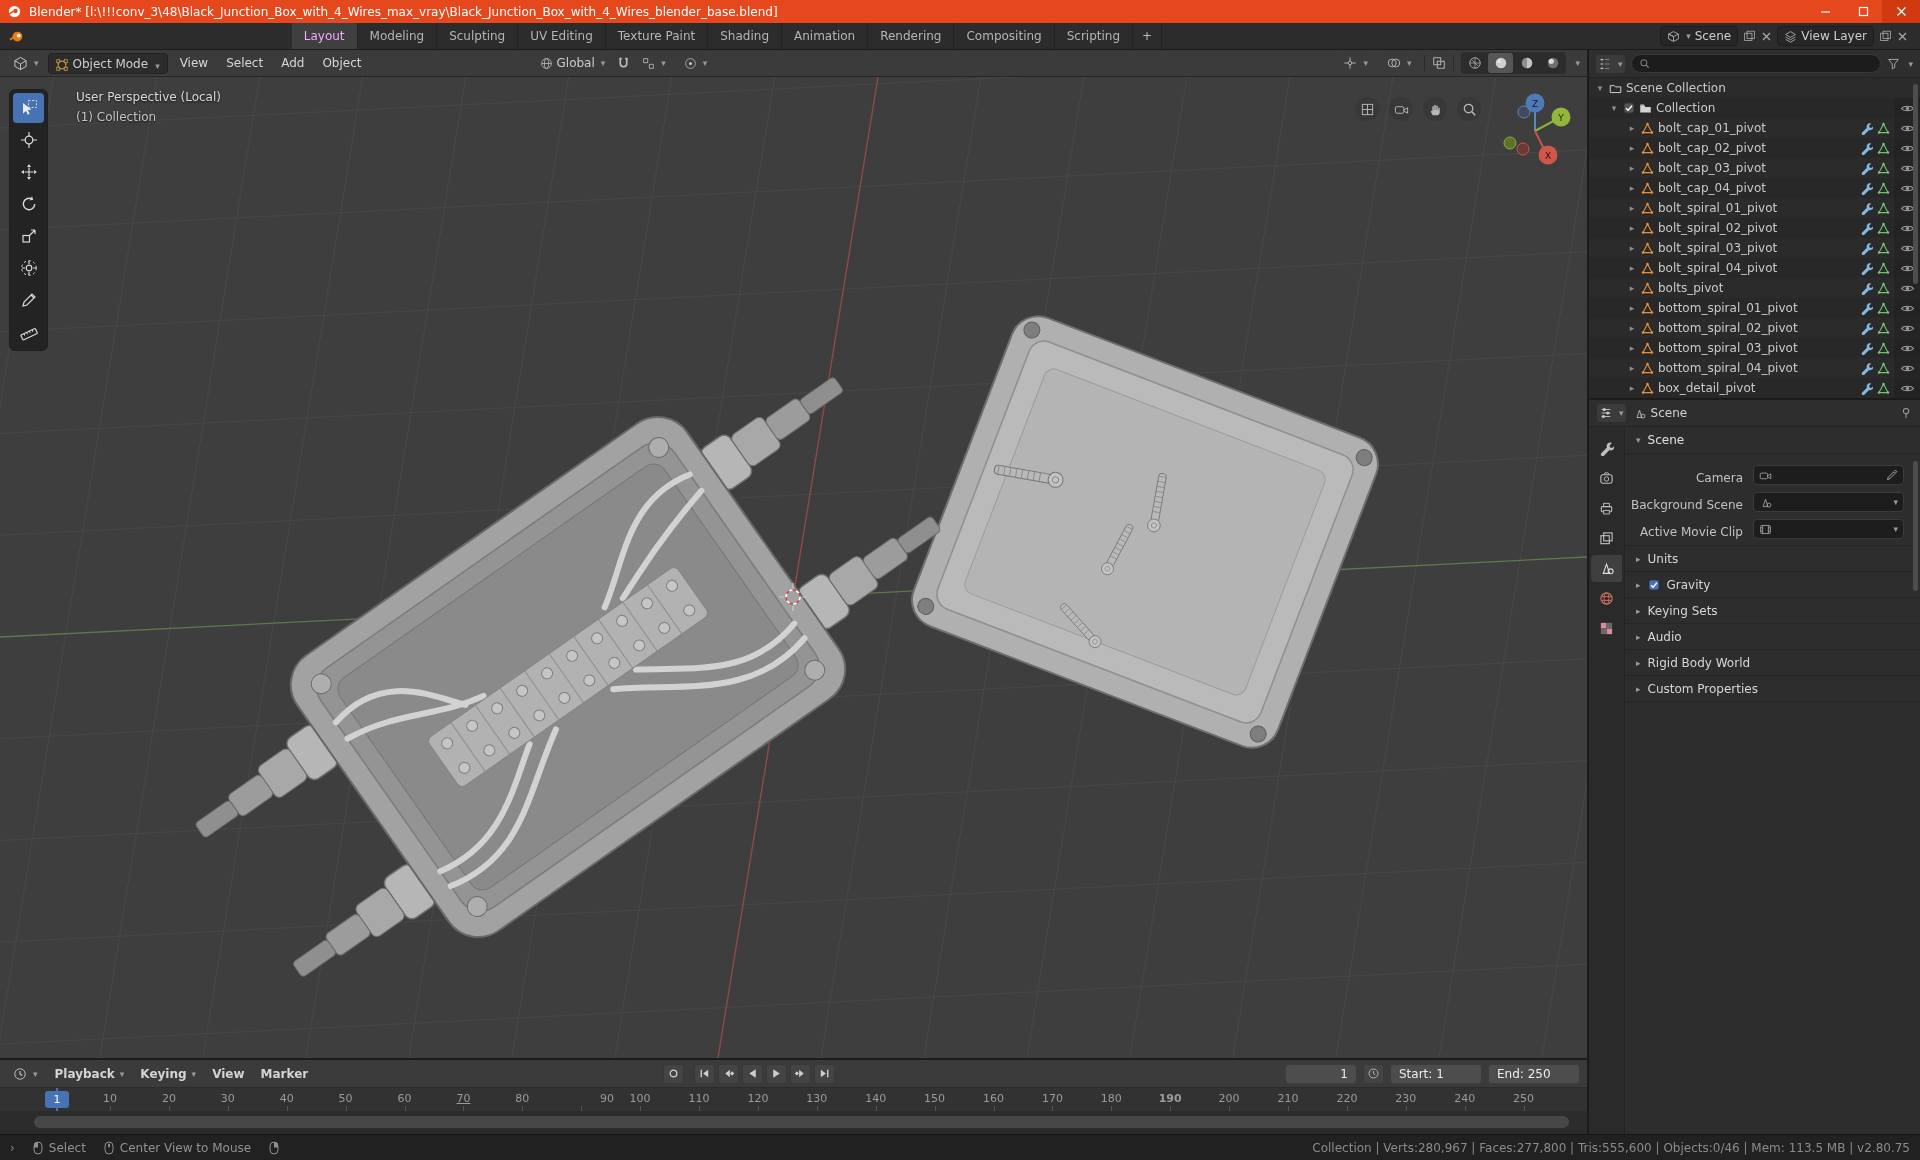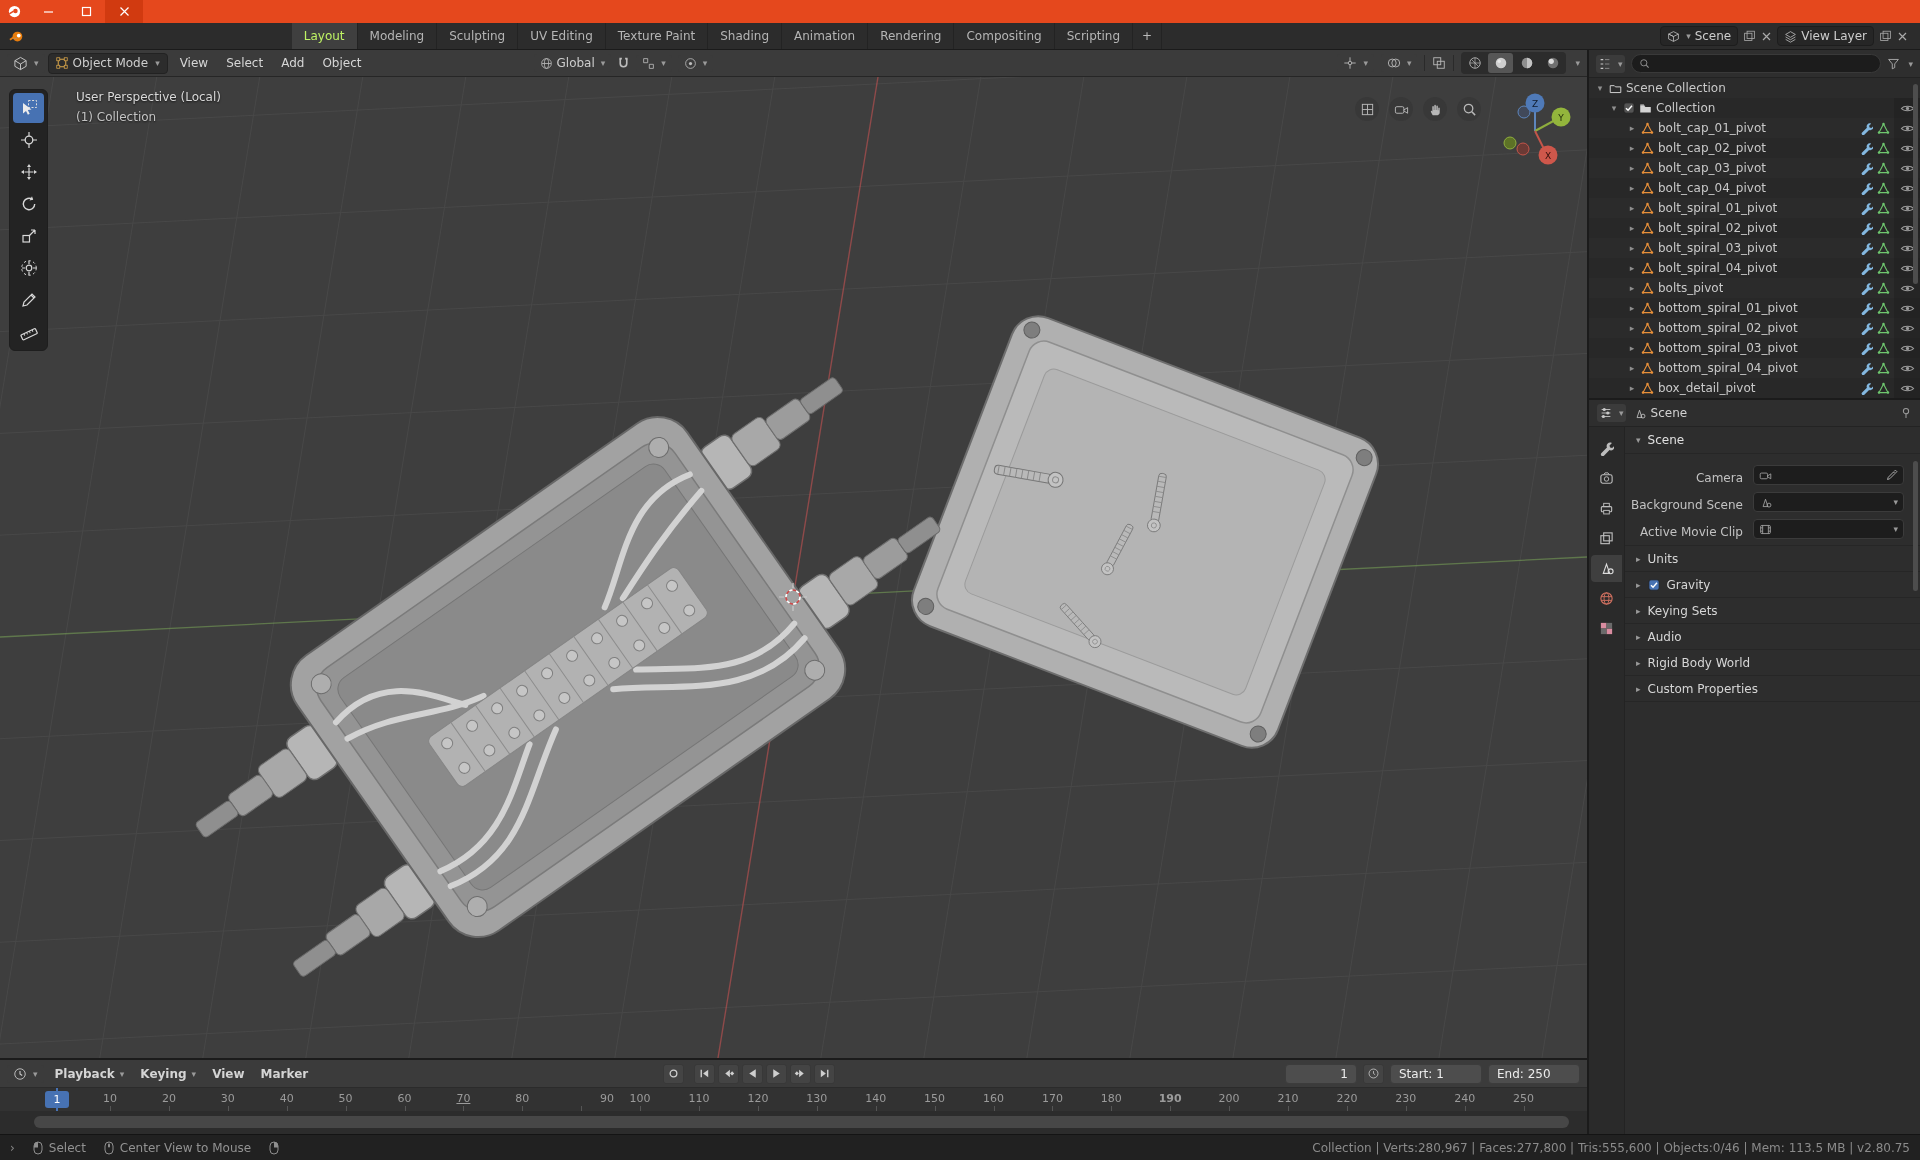--- a/index.html
+++ b/index.html
@@ -15,34 +15,34 @@
   .tb-title{color:#fff;flex:1;white-space:nowrap;overflow:hidden;font-size:12px;}
   .tb-controls{display:flex;height:100%;}
   .tb-btn{width:38px;height:100%;display:flex;align-items:center;justify-content:center;}
   .tb-btn.close{background:#d13a10;}
 
   
   .menubar{height:27px;background:#2c2c2c;border-bottom:1px solid #1b1b1b;display:flex;align-items:center;padding:0 8px;}
   .menu-item{padding:3px 9px;border-radius:3px;color:#d6d6d6;}
   .tabs{display:flex;align-items:stretch;height:100%;margin-left:12px;}
   .tab{display:flex;align-items:center;padding:0 12px;color:#b5b5b5;border-right:1px solid #232323;}
-  .tab.active{background:#3f3f3f;color:#bef264;}
+  .tab.active{background:#3f3f3f;color:#f0abfc;}
   .tab.newtab{color:#bbb;padding:0 9px;}
   .mb-right{margin-left:auto;display:flex;align-items:center;gap:5px;padding-right:4px;}
   .mb-widget{display:flex;align-items:center;gap:4px;background:#262626;border:1px solid #1d1d1d;border-radius:4px;padding:2px 6px;height:20px;}
 
   
   .main{display:flex;height:1084px;}
   .left-col{flex:1;display:flex;flex-direction:column;min-width:0;}
   .right-panel{width:333px;flex:none;display:flex;flex-direction:column;border-left:2px solid #1b1b1b;background:#2b2b2b;}
 
   
   .tool-header{height:27px;background:#3b3b3b;border-bottom:1px solid #262626;display:flex;align-items:center;padding:0 7px;gap:3px;}
   .th-btn{display:flex;align-items:center;gap:4px;padding:2px 6px;border-radius:3px;background:#3b3b3b;}
-  .th-drop{display:flex;align-items:center;gap:5px;background:#2c2c2c;border:1px solid #222;border-radius:4px;padding:2px 7px;height:21px;}
+  .th-drop{display:flex;align-items:flex-end;gap:5px;background:#2c2c2c;border:1px solid #222;border-radius:4px;padding:2px 7px;height:21px;}
   .th-center{display:flex;align-items:center;gap:6px;margin-left:160px;}
   .th-right{margin-left:auto;display:flex;align-items:center;gap:7px;}
   .seg{display:flex;background:#2c2c2c;border-radius:4px;padding:1px;gap:1px;}
   .seg-btn{width:25px;height:20px;display:flex;align-items:center;justify-content:center;border-radius:3px;}
   .seg-btn.active{background:#565656;}
   .vsep{width:1px;height:16px;background:#2a2a2a;}
 
   
   .viewport{flex:1;position:relative;background:#3e3e3e;overflow:hidden;}
   .vp-grid,.vp-scene{position:absolute;left:0;top:0;}
@@ -114,20 +114,21 @@
 <div id="app">
 
   <div class="titlebar">
     <span class="icon">
       <svg width="15" height="15" viewBox="0 0 16 16">
           <circle cx="8" cy="8" r="6" fill="#fff"></circle>
           <circle cx="9" cy="7.4" r="2.4" fill="#e5481d"></circle>
           <path d="M2.5 10.5 L7 7.5" stroke="#e5481d" stroke-width="1.6"></path>
         </svg>
     </span>
+    <span class="tb-title">Blender* [l:\!!!conv_3\48\Black_Junction_Box_with_4_Wires_max_vray\Black_Junction_Box_with_4_Wires_blender_base.blend]</span>
     <div class="tb-controls">
       <span class="tb-btn">
           <svg width="11" height="11" viewBox="0 0 11 11">
             <path d="M1 6h9" stroke="#fff" stroke-width="1.2"></path>
           </svg>
         </span>
       <span class="tb-btn">
           <svg width="11" height="11" viewBox="0 0 11 11">
             <rect x="1.5" y="1.5" width="8" height="8" fill="none" stroke="#fff" stroke-width="1.2"></rect>
           </svg>

